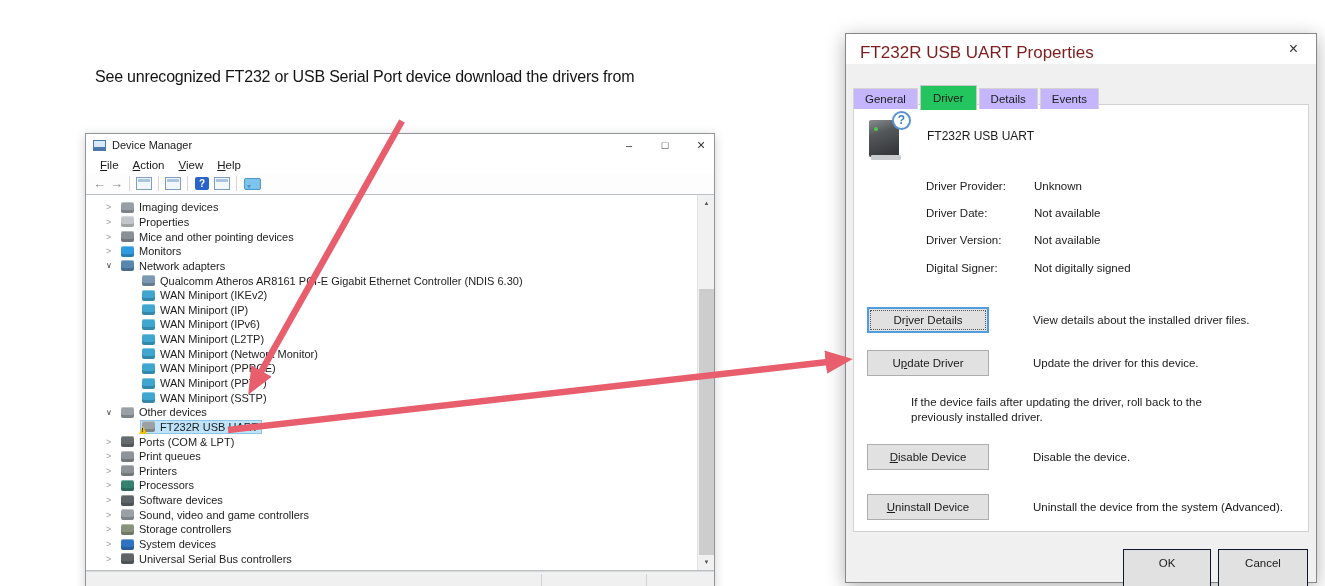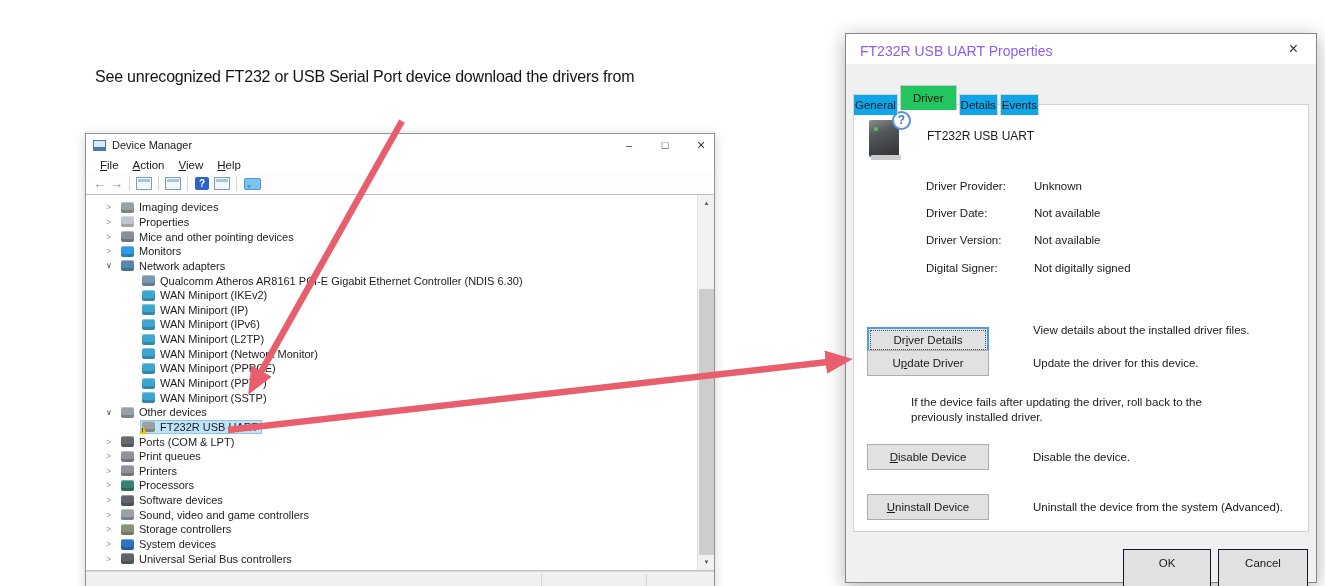--- a/index.html
+++ b/index.html
@@ -66,47 +66,47 @@
   .sb-up { top:0; } .sb-dn { bottom:0; }
   .sb-thumb { position:absolute; left:1px; width:15px; top:94px; height:266px; background:#cdcdcd; }
   .statusbar { position:absolute; left:0; top:437px; right:0; height:23px; background:#f0f0f0;
                border-top:1px solid #d9d9d9; }
   .ssep { position:absolute; top:2px; bottom:2px; width:1px; background:#d2d2d2; }
 
   
   .dlg { position:absolute; left:845px; top:33px; width:472px; height:550px; background:#f0f0f0;
          border:1px solid #868686; box-shadow:0 4px 18px rgba(0,0,0,.3); z-index:20; font-size:11.5px; }
   .dlg-titlebar { position:absolute; left:0; top:0; right:0; height:30px; background:#fff; }
-  .dlg-title { position:absolute; left:14px; top:9px; font-size:14px; color:#8b5cf6; }
+  .dlg-title { position:absolute; left:14px; top:9px; font-size:17px; color:#7f1d1d; }
   .dlg-close { position:absolute; right:0; top:0; width:45px; height:30px; text-align:center;
                line-height:30px; font-size:16px; color:#333; }
   .tabs { position:absolute; left:7px; top:49px; display:flex; align-items:flex-end; z-index:3; }
-  .tab { padding:4px 1px 4px; background:#0ea5e9; border:1px solid #d4d4d4; border-bottom:none;
-         margin-right:2px; color:#1a1a1a; position:relative; top:7px; }
+  .tab { padding:4px 11px 4px; background:#c4b5fd; border:1px solid #d4d4d4; border-bottom:none;
+         margin-right:2px; color:#1a1a1a; position:relative; top:1px; }
   .tab.active { background:#22c55e; padding:6px 12px 6px; top:2px; z-index:4; border-color:#c9c9c9; }
   .tabpanel { position:absolute; left:7px; top:70px; width:456px; height:428px; background:#fff;
               border:1px solid #d2d2d2; z-index:2; }
 
   .devicon { position:absolute; left:15px; top:15px; width:30px; height:37px; border-radius:2px;
              background:linear-gradient(160deg,#8a8d90 0%,#55585b 35%,#2e3032 100%); }
   .devicon::after { content:""; position:absolute; left:5px; top:7px; width:4px; height:4px;
                     border-radius:50%; background:#49c94e; }
   .devicon::before { content:""; position:absolute; left:2px; bottom:-3px; width:30px; height:5px;
                      background:#c9cbcd; border-radius:1px; }
   .qbadge { position:absolute; left:38px; top:6px; width:19px; height:19px; background:#fff;
             border:2px solid #5a93cf; border-radius:50%; color:#3a7fc1; font-weight:bold;
             font-size:12px; text-align:center; line-height:15px; z-index:2; }
   .devname { position:absolute; left:73px; top:24px; font-size:12px; color:#1a1a1a; }
 
   .inforow { position:absolute; left:72px; display:flex; color:#1a1a1a; }
   .inforow .lab { width:108px; }
   .actrow { position:absolute; left:13px; display:flex; align-items:center; }
   .btn { width:122px; height:26px; background:#e1e1e1; border:1px solid #adadad; color:#1a1a1a;
          font-size:11.5px; text-align:center; line-height:24px; flex:0 0 122px; }
-  .btn.focused { border:2px solid #4f9ddc; line-height:22px; outline:1px dotted #555; outline-offset:-4px;margin-top:20px; }
+  .btn.focused { border:2px solid #4f9ddc; line-height:22px; outline:1px dotted #555; outline-offset:-4px; }
   .actdesc { margin-left:44px; width:300px; color:#1a1a1a; line-height:14.5px; }
   .okbtn,.cancelbtn { position:absolute; top:515px; height:42px; background:#e1e1e1;
                       border:1px solid #0f172a; text-align:center; line-height:27px; color:#1a1a1a; }
   .okbtn { left:277px; width:88px; }
   .cancelbtn { left:372px; width:90px; }
 
   
   .overlay { position:absolute; left:0; top:0; z-index:60; pointer-events:none; }
   u { text-decoration:underline; }
 </style>

